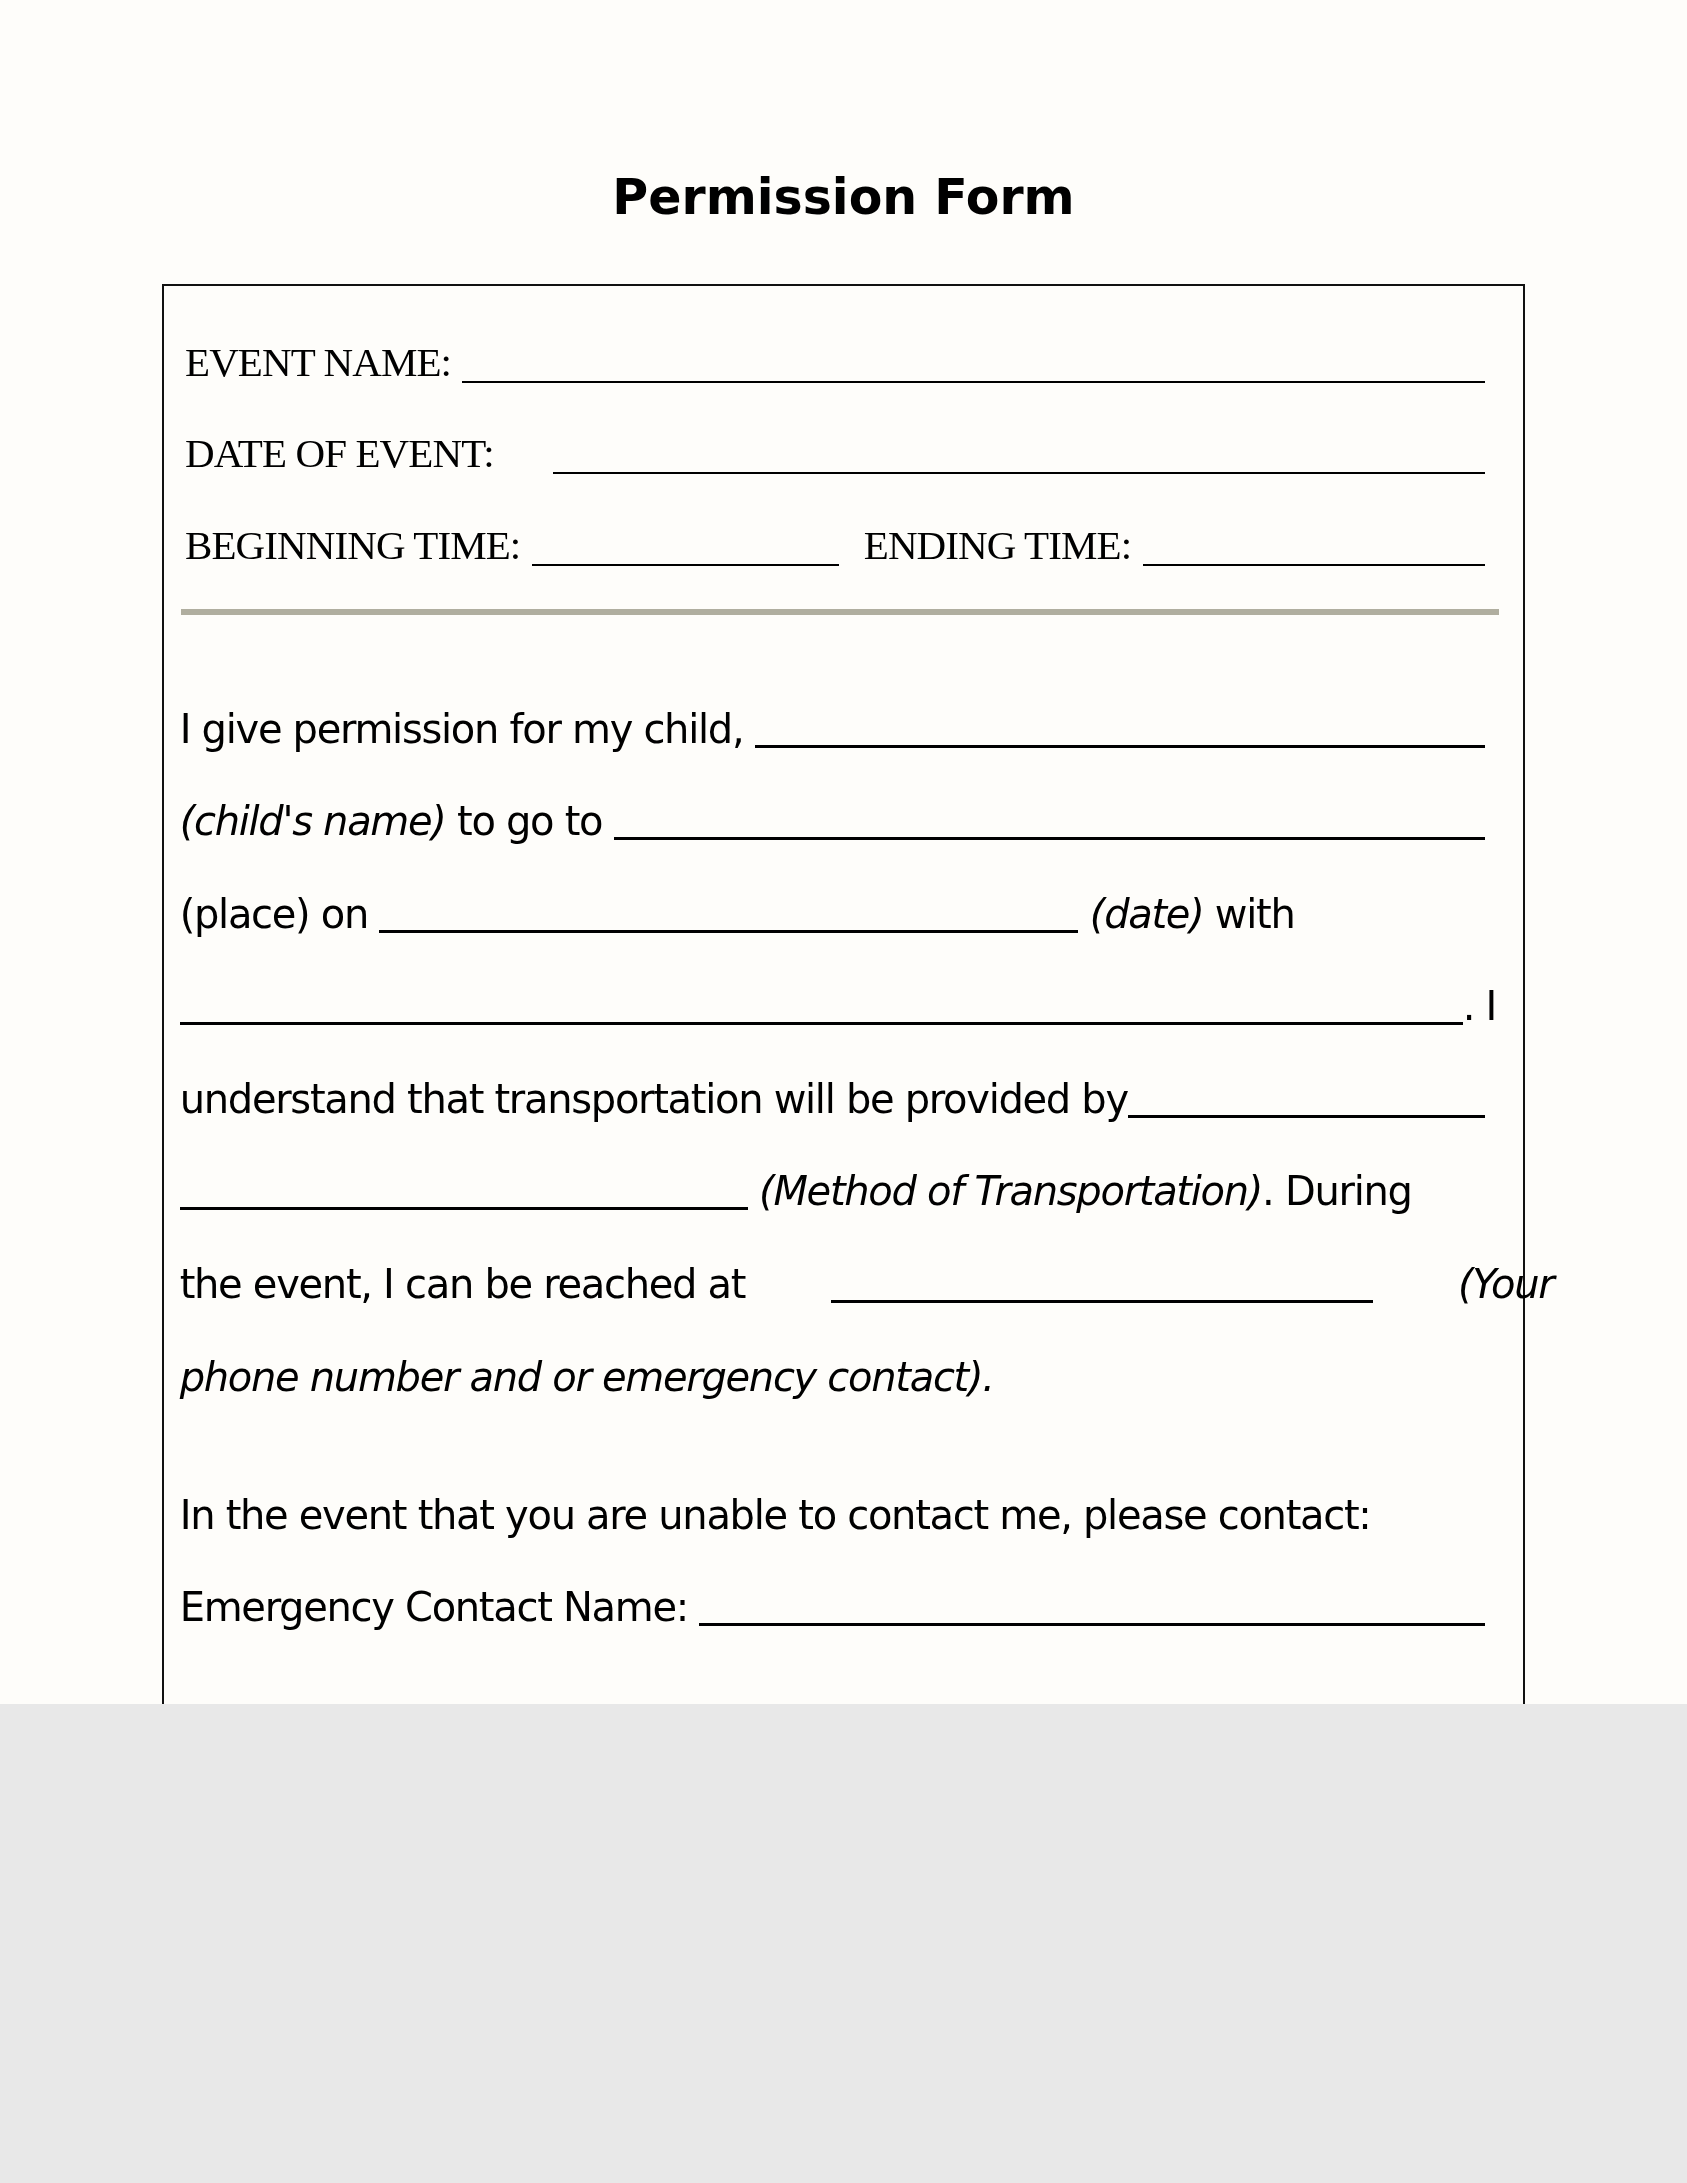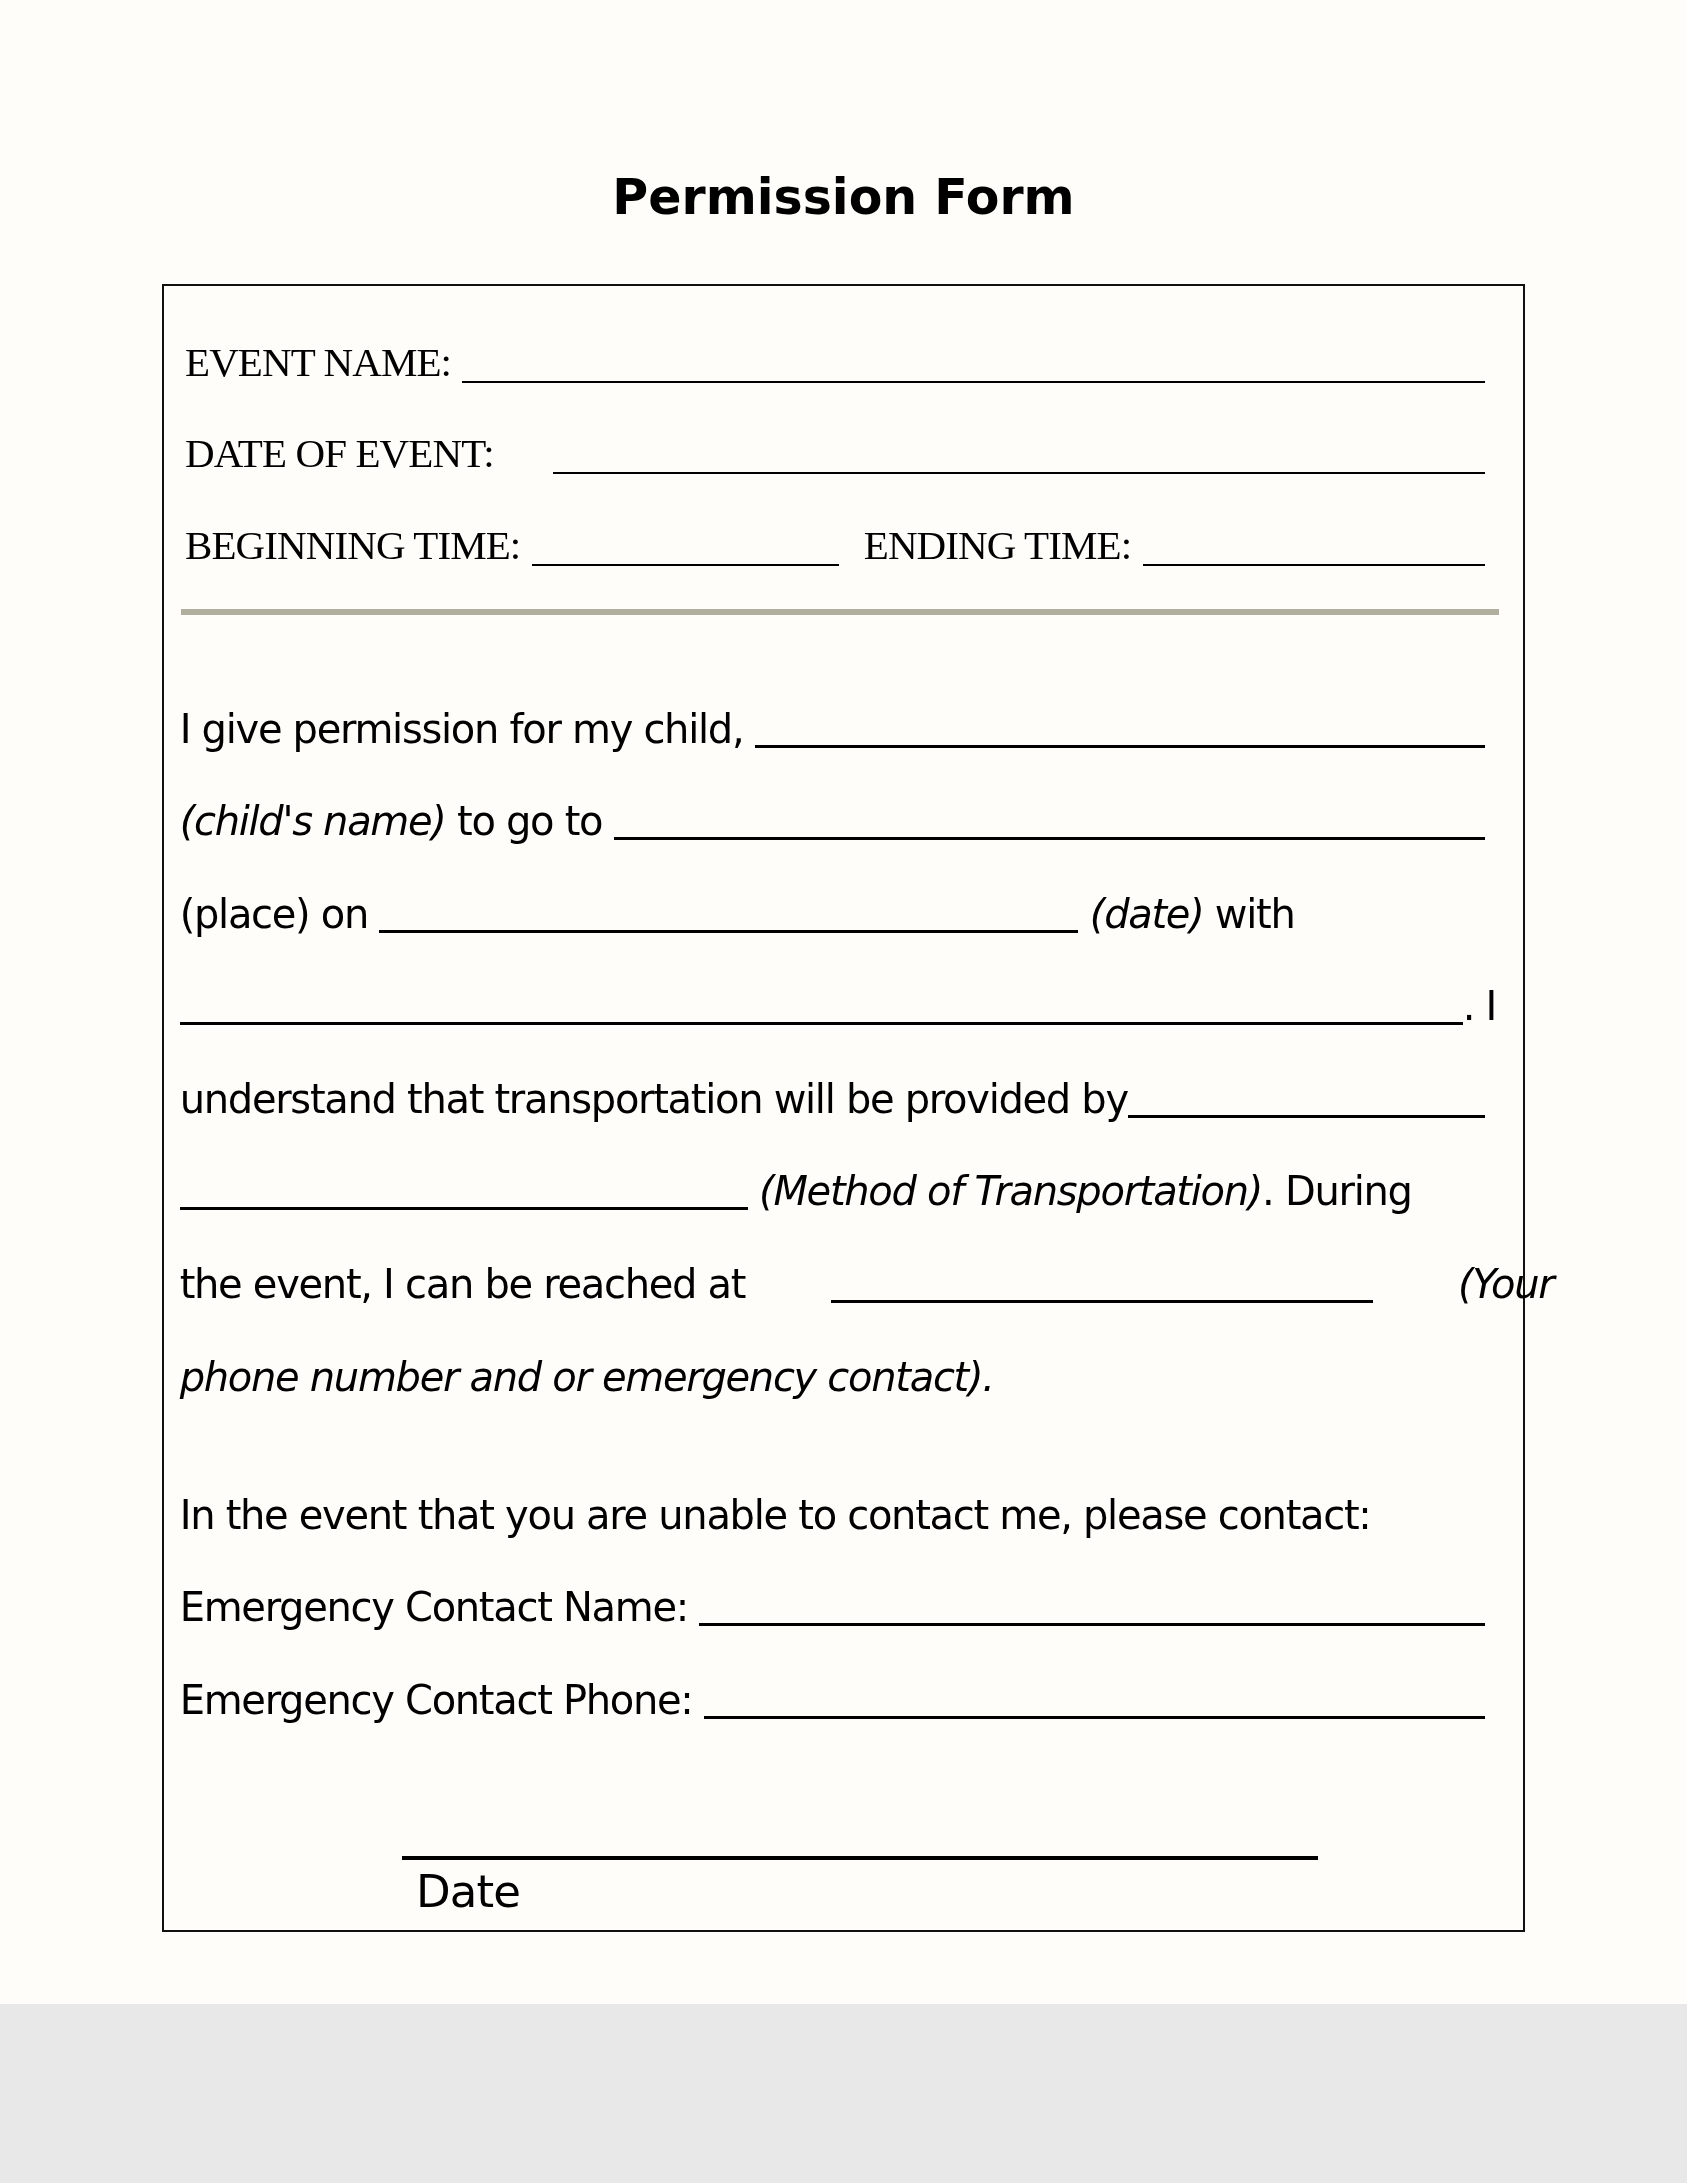--- a/index.html
+++ b/index.html
@@ -1,18 +1,18 @@
 <!DOCTYPE html>
 <html style="font-size:14px"><head>
 <meta charset="utf-8">
 <style>
   html,body{margin:0;padding:0;background:#e8e8e8;}
   .page{
     position:relative;
-    width:1687px;height:2004px;
+    width:1687px;height:1704px;
     background:#fefdfa;
     font-family:"DejaVu Sans",sans-serif;
     color:#000;
     overflow:hidden;
   }
   .title{
     position:absolute;top:173px;left:0;right:0;
     margin:0;text-align:center;
     font-size:49px;font-weight:bold;line-height:1;
     letter-spacing:0;
@@ -173,21 +173,20 @@
       <span>In the event that you are unable to contact me, please contact:</span>
     </div>
 
     <div class="row r-l10">
       <span>Emergency Contact Name:</span>
       <span class="sp"></span>
       <span class="blank grow"></span>
     </div>
 
     <div class="row r-l11">
-      <span>Emergency Contact Phone:</span>
       <span class="sp"></span>
       <span class="blank grow"></span>
     </div>
 
     <div class="sig">
       <div class="sig-line"></div>
       <div class="sig-labels">
         <span>Date</span>
       </div>
     </div>

